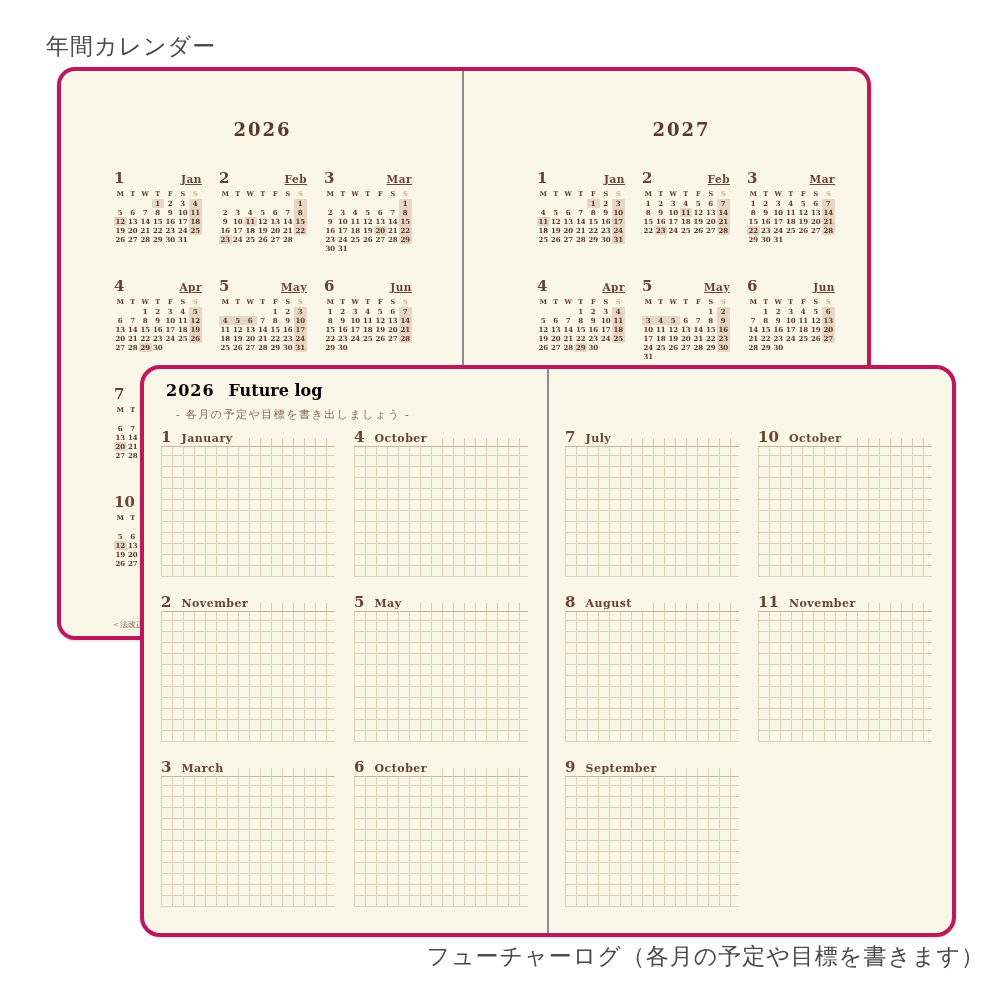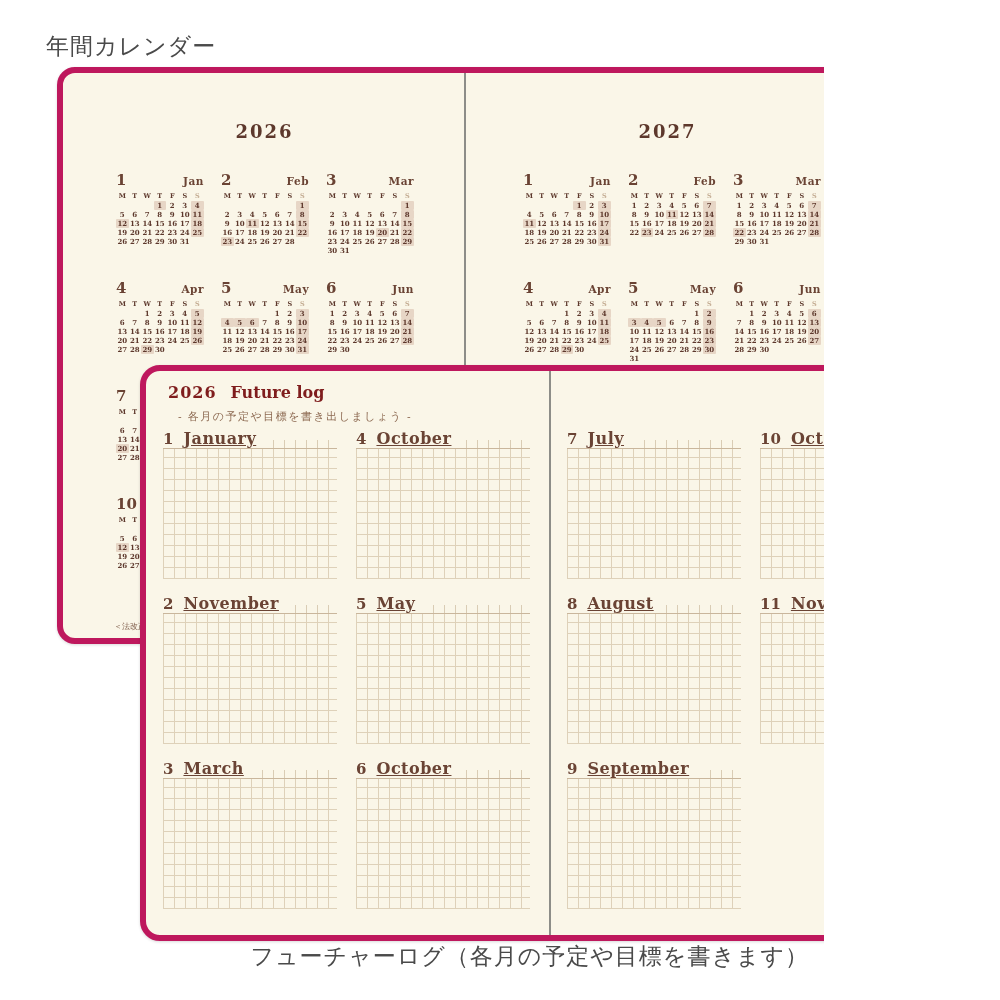--- a/index.html
+++ b/index.html
@@ -1,66 +1,66 @@
 <!DOCTYPE html>
 <html><head>
 <meta charset="utf-8">
 <style>
   html,body{margin:0;padding:0;background:#fff;}
-  #canvas{position:relative;width:824px;height:1000px;background:#ffffff;overflow:hidden;
+  #canvas{position:relative;width:1000px;height:1000px;background:#ffffff;overflow:hidden;
           font-family:"Liberation Sans",sans-serif;}
   .caption{position:absolute;color:#4a4a4a;font-size:23px;letter-spacing:1px;}
   #caption-top{left:46px;top:31px;}
   #caption-bottom{right:15px;top:941px;}
 
-  .spread{position:absolute;background:#faf6e8;border:6px solid #be185d;
+  .spread{position:absolute;background:#faf6e8;border:4px solid #be185d;
           box-shadow:0 1px 3px rgba(0,0,0,.15);}
   #yearly-spread{left:57px;top:67px;width:806px;height:565px;border-radius:18px;z-index:1;}
   #futurelog-spread{left:140px;top:365px;width:808px;height:564px;border-radius:20px;z-index:2;}
   .gutter{position:absolute;top:0;bottom:0;width:2px;background:#8d8d88;}
   #yearly-spread .gutter{left:401px;}
   #futurelog-spread .gutter{left:403px;}
 
   .cal-page{position:absolute;top:0;height:100%;width:403px;}
   .cal-page.left{left:0;}
-  .cal-page.right{left:403px;}
+  .cal-page.right{left:419px;}
   .year-title{position:absolute;top:48px;left:0;width:100%;text-align:center;
               font-family:"DejaVu Serif",serif;font-weight:bold;font-size:18px;
               letter-spacing:2px;color:#5d382c;}
 
   .month{position:absolute;width:88px;}
   .mh{display:flex;justify-content:space-between;align-items:baseline;height:20px;
       font-family:"DejaVu Serif",serif;color:#6a4334;}
   .mnum{font-size:15px;font-weight:bold;}
-  .mname{font-size:10.5px;font-weight:bold;letter-spacing:.5px;}
+  .mname{font-size:10.5px;font-weight:bold;letter-spacing:.5px;text-decoration:underline;}
   .mrow{display:flex;height:9px;}
   .mcell{width:12.5px;font-size:7px;line-height:9px;text-align:center;
          font-family:"DejaVu Serif",serif;font-weight:bold;color:#5d382c;}
   .mrow.wd{margin-top:1px;}
   .mrow.wd .mcell{font-size:6.5px;}
   .mrow.wd .mcell:last-child{color:#c2aa90;}
   .mcell.hl{background:#e7d6c6;border-radius:1px;}
   .footnote{position:absolute;left:51px;top:548px;font-size:8px;color:#7d5b48;}
 
   .fl-title-row{position:absolute;left:22px;top:12px;font-family:"DejaVu Serif",serif;
-                font-weight:bold;font-size:16px;color:#7f1d1d;}
+                font-weight:bold;font-size:16px;color:#000000;}
   .fl-title-row .yr{margin-right:14px;letter-spacing:1px;}
   .fl-subtitle{position:absolute;left:32px;top:38px;font-size:11px;color:#8d6a52;
                letter-spacing:1.5px;}
   .fl-page{position:absolute;top:0;height:100%;width:404px;}
   .fl-page.left{left:0;}
   .fl-page.right{left:404px;}
   .fl-section{position:absolute;width:174px;}
   .fl-head{position:relative;height:22px;
            background-image:repeating-linear-gradient(90deg,#d9ccb4 0 1px,transparent 1px 11px);
            background-size:100% 8px;background-position:left bottom;background-repeat:no-repeat;}
   .fl-label{position:absolute;left:0;bottom:0;background:#faf6e8;padding-right:12px;
             font-family:"DejaVu Serif",serif;font-weight:bold;color:#6a4334;white-space:nowrap;}
   .fl-label .n{font-size:15px;margin-right:10px;}
-  .fl-label .t{font-size:16px;letter-spacing:.5px;text-decoration:underline;}
+  .fl-label .t{font-size:11px;letter-spacing:.5px;}
   .fl-grid{height:130px;border-top:1px solid #c9b69c;
      background-image:
        repeating-linear-gradient(90deg,#ded1b9 0 1px,transparent 1px 11px),
        repeating-linear-gradient(0deg,#ded1b9 0 1px,transparent 1px 11px);}
 </style>
 </head>
 <body>
 
 <div id="canvas">
 

